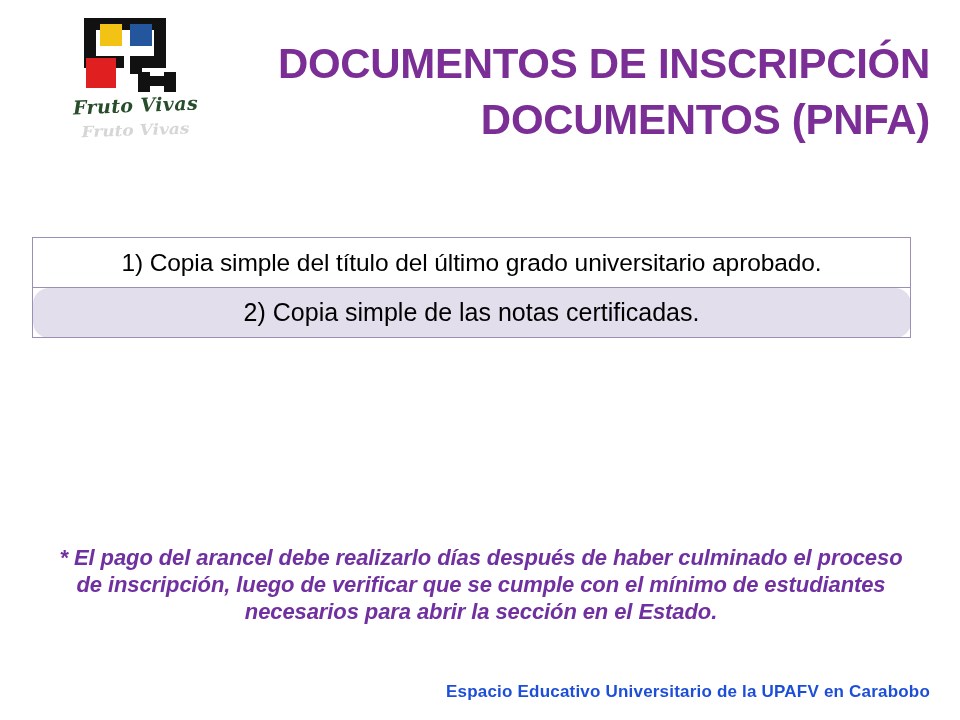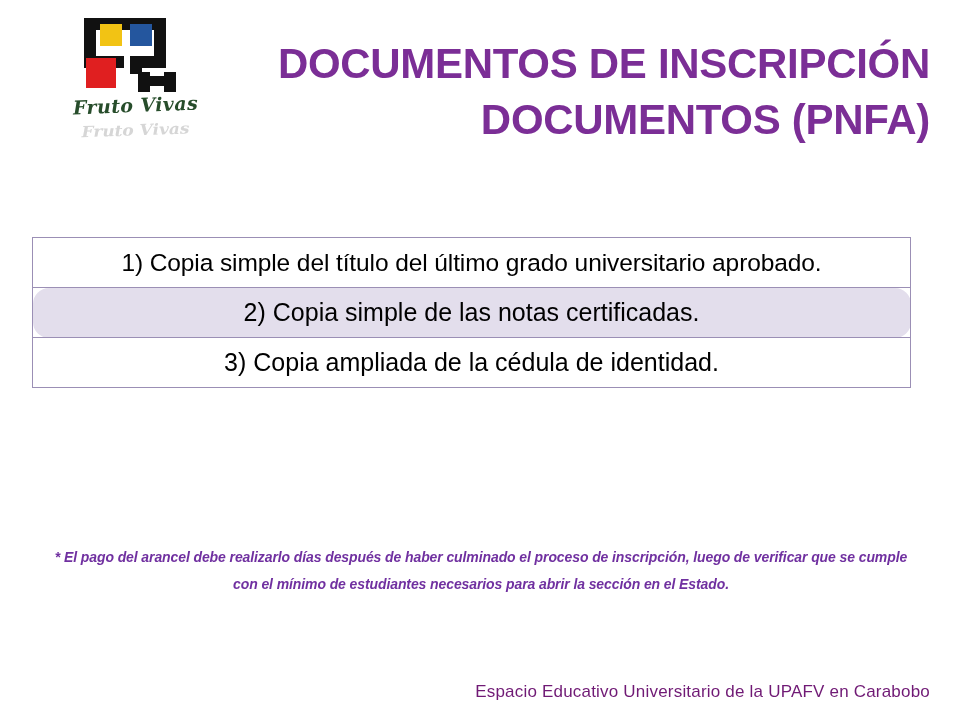--- a/index.html
+++ b/index.html
@@ -116,35 +116,35 @@
   .footnote {
     position: absolute;
     left: 48px;
     top: 544px;
     width: 866px;
     text-align: center;
     color: #7030A0;
     font-family: "Liberation Sans", sans-serif;
     font-style: italic;
     font-weight: bold;
-    font-size: 14px;
+    font-size: 22px;
     line-height: 27px;
     letter-spacing: -0.1px;
   }
 
   
   .footer {
     position: absolute;
     left: 0px;
     top: 682px;
     width: 930px;
     text-align: right;
-    color: #701a75;
-    font-family: "Liberation Sans", sans-serif;
-    font-weight: normal;
+    color: #1d4ed8;
+    font-family: "Liberation Sans", sans-serif;
+    font-weight: bold;
     font-size: 17px;
     letter-spacing: 0.2px;
   }
 </style>
 </head>
 <body>
 
 <div class="header">
 
   <div class="logo-block">
@@ -182,23 +182,20 @@
 </div>
 
 <table class="doc-table">
   <tbody>
     <tr class="row-odd row-first">
       <td>1) Copia simple del título del último grado universitario aprobado.</td>
     </tr>
     <tr class="row-even">
       <td>2) Copia simple de las notas certificadas.</td>
     </tr>
-    <tr class="row-odd">
-      <td>3) Copia ampliada de la cédula de identidad.</td>
-    </tr>
   </tbody>
 </table>
 
 <div class="footnote">
   <span>* El pago del arancel debe realizarlo días después de  haber culminado el proceso de inscripción,</span>
   <span>luego de verificar que se cumple con el mínimo de estudiantes necesarios para abrir la sección en el</span>
   <span>Estado.</span>
 </div>
 
 <div class="footer">Espacio Educativo Universitario de la UPAFV en Carabobo</div>

